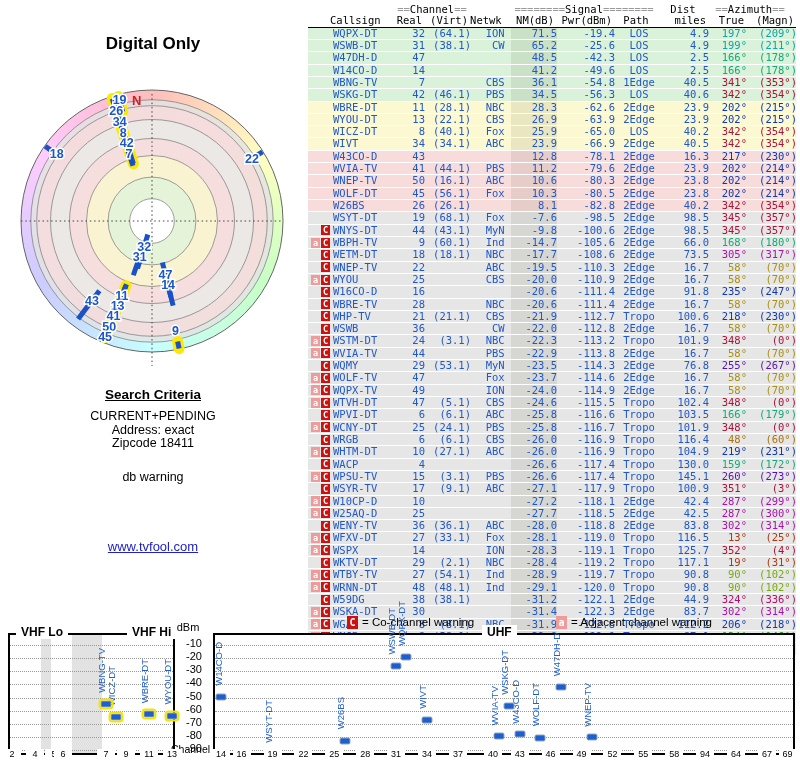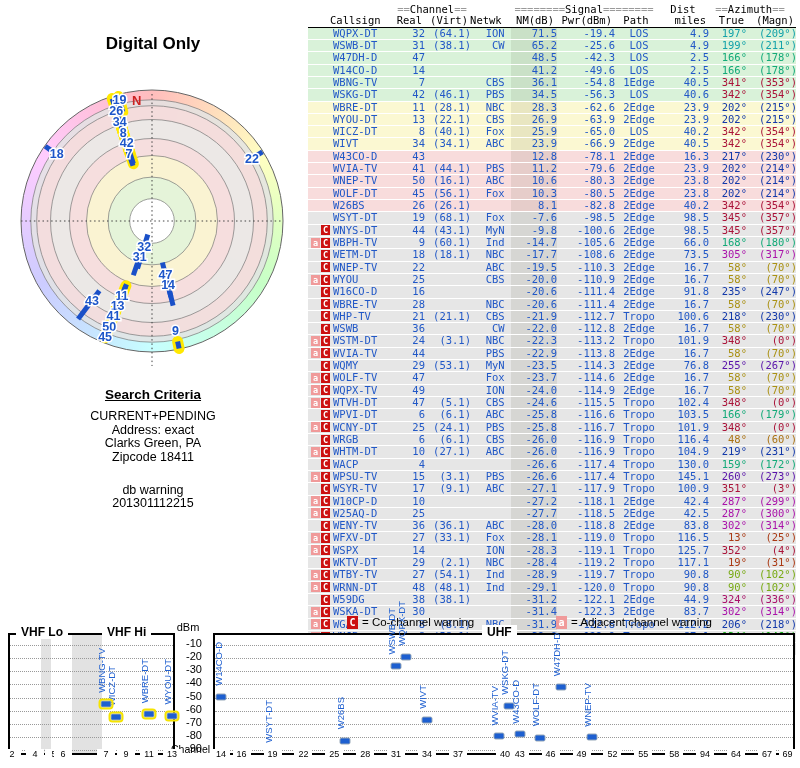--- a/index.html
+++ b/index.html
@@ -136,24 +136,23 @@
         <text x="95.3" y="25.3" text-anchor="middle" font-family="Liberation Sans,sans-serif" font-size="12.5" font-weight="bold" fill="#1d56c9" stroke="#fff" stroke-width="3" paint-order="stroke">26</text>
         <text x="98.6" y="13.9" text-anchor="middle" font-family="Liberation Sans,sans-serif" font-size="12.5" font-weight="bold" fill="#1d56c9" stroke="#fff" stroke-width="3" paint-order="stroke">19</text>
         <text x="111" y="15" font-family="Liberation Sans,sans-serif" font-size="13" font-weight="bold" fill="#cc2222">N</text>
       </svg>
   </div>
 
   <div id="search">
     <div class="hd">Search Criteria</div>
     <div>CURRENT+PENDING</div>
     <div>Address: exact</div>
-    <div>Clarks Green, PA</div>
     <div>Zipcode 18411</div>
     <div class="dc">db warning</div>
-    <div>201301112215</div>
+    <a id="site-link">www.tvfool.com</a>
   </div>
 
   <div id="signal-table">
       <div class="trow hrow"><span class="cell " style="width:88px;text-align:left"></span><span class="cell " style="width:72px;text-align:center"><i class="eq">==</i>Channel<i class="eq">==</i></span><span class="cell " style="width:40px;text-align:left"></span><span class="cell " style="width:152px;text-align:center"><i class="eq">========</i>Signal<i class="eq">========</i></span><span class="cell " style="width:46px;text-align:center">Dist</span><span class="cell " style="width:88px;text-align:center"><i class="eq">==</i>Azimuth<i class="eq">==</i></span></div>
       <div class="trow hrow2"><span class="cell " style="width:22px;text-align:left"></span><span class="cell " style="width:66px;text-align:left">Callsign</span><span class="cell " style="width:26px;text-align:right">Real</span><span class="cell " style="width:46px;text-align:right">(Virt)</span><span class="cell " style="width:40px;text-align:right">Netwk&nbsp;</span><span class="cell " style="width:46px;text-align:right">NM(dB)</span><span class="cell " style="width:58px;text-align:right">Pwr(dBm)</span><span class="cell " style="width:48px;text-align:center">Path</span><span class="cell " style="width:46px;text-align:right">miles</span><span class="cell " style="width:38px;text-align:right">True</span><span class="cell " style="width:50px;text-align:right">(Magn)</span></div>
       <div class="trow drow z-green"><span class="cell warncell" style="width:22px"></span><span class="cell " style="width:66px;text-align:left">WQPX-DT</span><span class="cell " style="width:26px;text-align:right">32</span><span class="cell " style="width:46px;text-align:right">(64.1)</span><span class="cell " style="width:40px;text-align:right">ION&nbsp;</span><span class="cell nmband" style="width:46px;text-align:right">71.5</span><span class="cell " style="width:58px;text-align:right">-19.4</span><span class="cell " style="width:48px;text-align:center">LOS</span><span class="cell " style="width:46px;text-align:right">4.9</span><span class="cell" style="width:38px;text-align:right;color:hsl(183,80%,37%)">197°</span><span class="cell" style="width:50px;text-align:right;color:hsl(183,80%,37%)">(209°)</span></div>
       <div class="trow drow z-green"><span class="cell warncell" style="width:22px"></span><span class="cell " style="width:66px;text-align:left">WSWB-DT</span><span class="cell " style="width:26px;text-align:right">31</span><span class="cell " style="width:46px;text-align:right">(38.1)</span><span class="cell " style="width:40px;text-align:right">CW&nbsp;</span><span class="cell nmband" style="width:46px;text-align:right">65.2</span><span class="cell " style="width:58px;text-align:right">-25.6</span><span class="cell " style="width:48px;text-align:center">LOS</span><span class="cell " style="width:46px;text-align:right">4.9</span><span class="cell" style="width:38px;text-align:right;color:hsl(183,80%,37%)">199°</span><span class="cell" style="width:50px;text-align:right;color:hsl(183,80%,37%)">(211°)</span></div>
       <div class="trow drow z-green"><span class="cell warncell" style="width:22px"></span><span class="cell " style="width:66px;text-align:left">W47DH-D</span><span class="cell " style="width:26px;text-align:right">47</span><span class="cell " style="width:46px;text-align:right"></span><span class="cell " style="width:40px;text-align:right">&nbsp;</span><span class="cell nmband" style="width:46px;text-align:right">48.5</span><span class="cell " style="width:58px;text-align:right">-42.3</span><span class="cell " style="width:48px;text-align:center">LOS</span><span class="cell " style="width:46px;text-align:right">2.5</span><span class="cell" style="width:38px;text-align:right;color:hsl(160,80%,37%)">166°</span><span class="cell" style="width:50px;text-align:right;color:hsl(160,80%,37%)">(178°)</span></div>
       <div class="trow drow z-green"><span class="cell warncell" style="width:22px"></span><span class="cell " style="width:66px;text-align:left">W14CO-D</span><span class="cell " style="width:26px;text-align:right">14</span><span class="cell " style="width:46px;text-align:right"></span><span class="cell " style="width:40px;text-align:right">&nbsp;</span><span class="cell nmband" style="width:46px;text-align:right">41.2</span><span class="cell " style="width:58px;text-align:right">-49.6</span><span class="cell " style="width:48px;text-align:center">LOS</span><span class="cell " style="width:46px;text-align:right">2.5</span><span class="cell" style="width:38px;text-align:right;color:hsl(160,80%,37%)">166°</span><span class="cell" style="width:50px;text-align:right;color:hsl(160,80%,37%)">(178°)</span></div>
       <div class="trow drow z-green"><span class="cell warncell" style="width:22px"></span><span class="cell " style="width:66px;text-align:left">WBNG-TV</span><span class="cell " style="width:26px;text-align:right">7</span><span class="cell " style="width:46px;text-align:right"></span><span class="cell " style="width:40px;text-align:right">CBS&nbsp;</span><span class="cell nmband" style="width:46px;text-align:right">36.1</span><span class="cell " style="width:58px;text-align:right">-54.8</span><span class="cell " style="width:48px;text-align:center">1Edge</span><span class="cell " style="width:46px;text-align:right">40.5</span><span class="cell" style="width:38px;text-align:right;color:hsl(345,80%,37%)">341°</span><span class="cell" style="width:50px;text-align:right;color:hsl(345,80%,37%)">(353°)</span></div>
@@ -205,21 +204,21 @@
       <div class="trow drow z-gray"><span class="cell warncell" style="width:22px"><span class="wbox wC">C</span></span><span class="cell " style="width:66px;text-align:left">WXXI-TV</span><span class="cell " style="width:26px;text-align:right">16</span><span class="cell " style="width:46px;text-align:right"></span><span class="cell " style="width:40px;text-align:right">PBS&nbsp;</span><span class="cell nmband" style="width:46px;text-align:right">-32.1</span><span class="cell " style="width:58px;text-align:right">-122.9</span><span class="cell " style="width:48px;text-align:center">Tropo</span><span class="cell " style="width:46px;text-align:right">148.4</span><span class="cell" style="width:38px;text-align:right;color:hsl(325,80%,37%)">320°</span><span class="cell" style="width:50px;text-align:right;color:hsl(325,80%,37%)">(332°)</span></div>
     </div>
 
   <div id="chart">
     <span class="lg-box" style="left:347px;background:#cc1111">C</span>
     <span class="lg-text" style="left:362px">= Co-channel warning</span>
     <span class="lg-box" style="left:556px;background:#f09a9a">a</span>
     <span class="lg-text" style="left:571px">= Adjacent channel warning</span>
 
     <div class="bandtitle" style="left:16px">VHF Lo</div>
-    <div class="bandtitle" style="left:102px">VHF Hi</div>
+    <div class="bandtitle" style="left:127px">VHF Hi</div>
     <div class="bandtitle" style="left:482px">UHF</div>
 
     <div id="vhf-panel" class="panel">
         <div class="grayband" style="left:31px;width:10px"></div>
         <div class="grayband" style="left:62px;width:30px"></div>
         <div class="gridline" style="top:10.0px"></div>
         <div class="gridline" style="top:23.1px"></div>
         <div class="gridline" style="top:36.3px"></div>
         <div class="gridline" style="top:49.4px"></div>
         <div class="gridline" style="top:62.5px"></div>
@@ -256,21 +255,21 @@
         <div class="gridline" style="top:115.0px"></div>
         <div class="xtick" style="left:6.0px">14</div>
         <div class="xtick" style="left:26.6px">16</div>
         <div class="xtick" style="left:57.5px">19</div>
         <div class="xtick" style="left:88.4px">22</div>
         <div class="xtick" style="left:119.3px">25</div>
         <div class="xtick" style="left:150.2px">28</div>
         <div class="xtick" style="left:181.1px">31</div>
         <div class="xtick" style="left:212.0px">34</div>
         <div class="xtick" style="left:242.9px">37</div>
-        <div class="xtick" style="left:290px">40</div>
+        <div class="xtick" style="left:278px">40</div>
         <div class="xtick" style="left:304.7px">43</div>
         <div class="xtick" style="left:335.6px">46</div>
         <div class="xtick" style="left:366.5px">49</div>
         <div class="xtick" style="left:397.4px">52</div>
         <div class="xtick" style="left:428.3px">55</div>
         <div class="xtick" style="left:459.2px">58</div>
         <div class="xtick" style="left:490.1px">94</div>
         <div class="xtick" style="left:521.0px">64</div>
         <div class="xtick" style="left:551.9px">67</div>
         <div class="xtick" style="left:572.5px">69</div>

